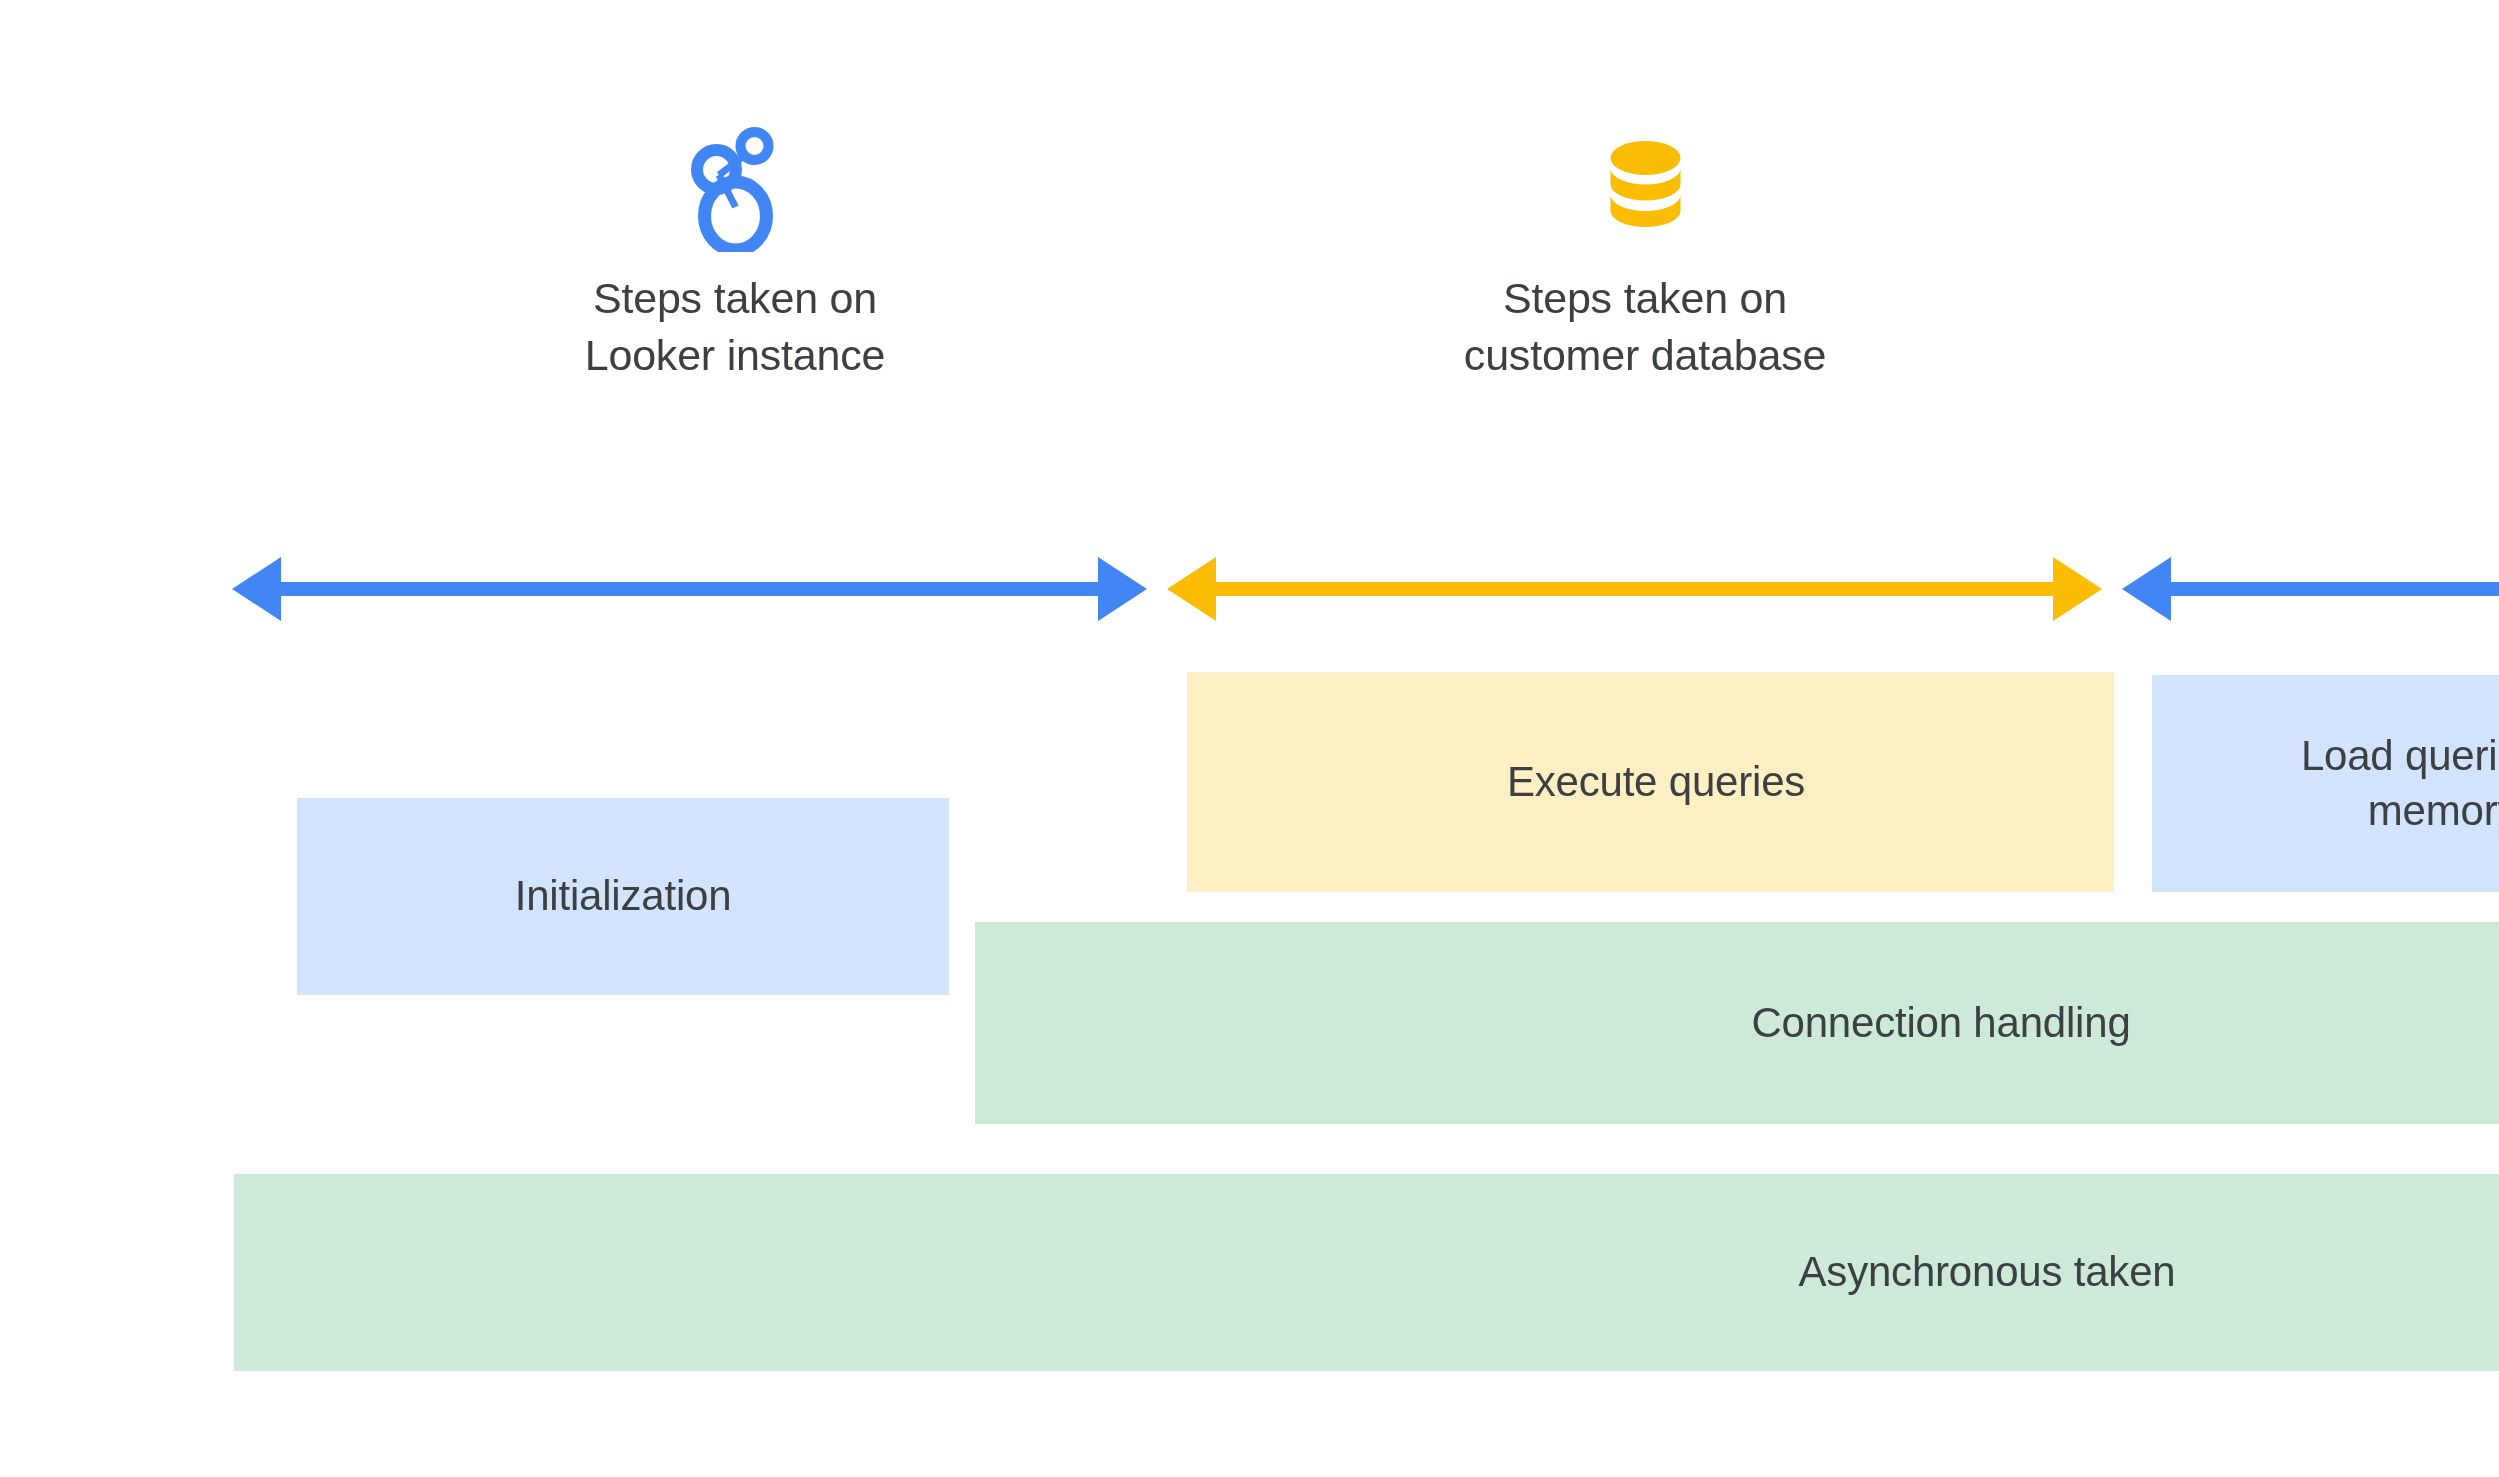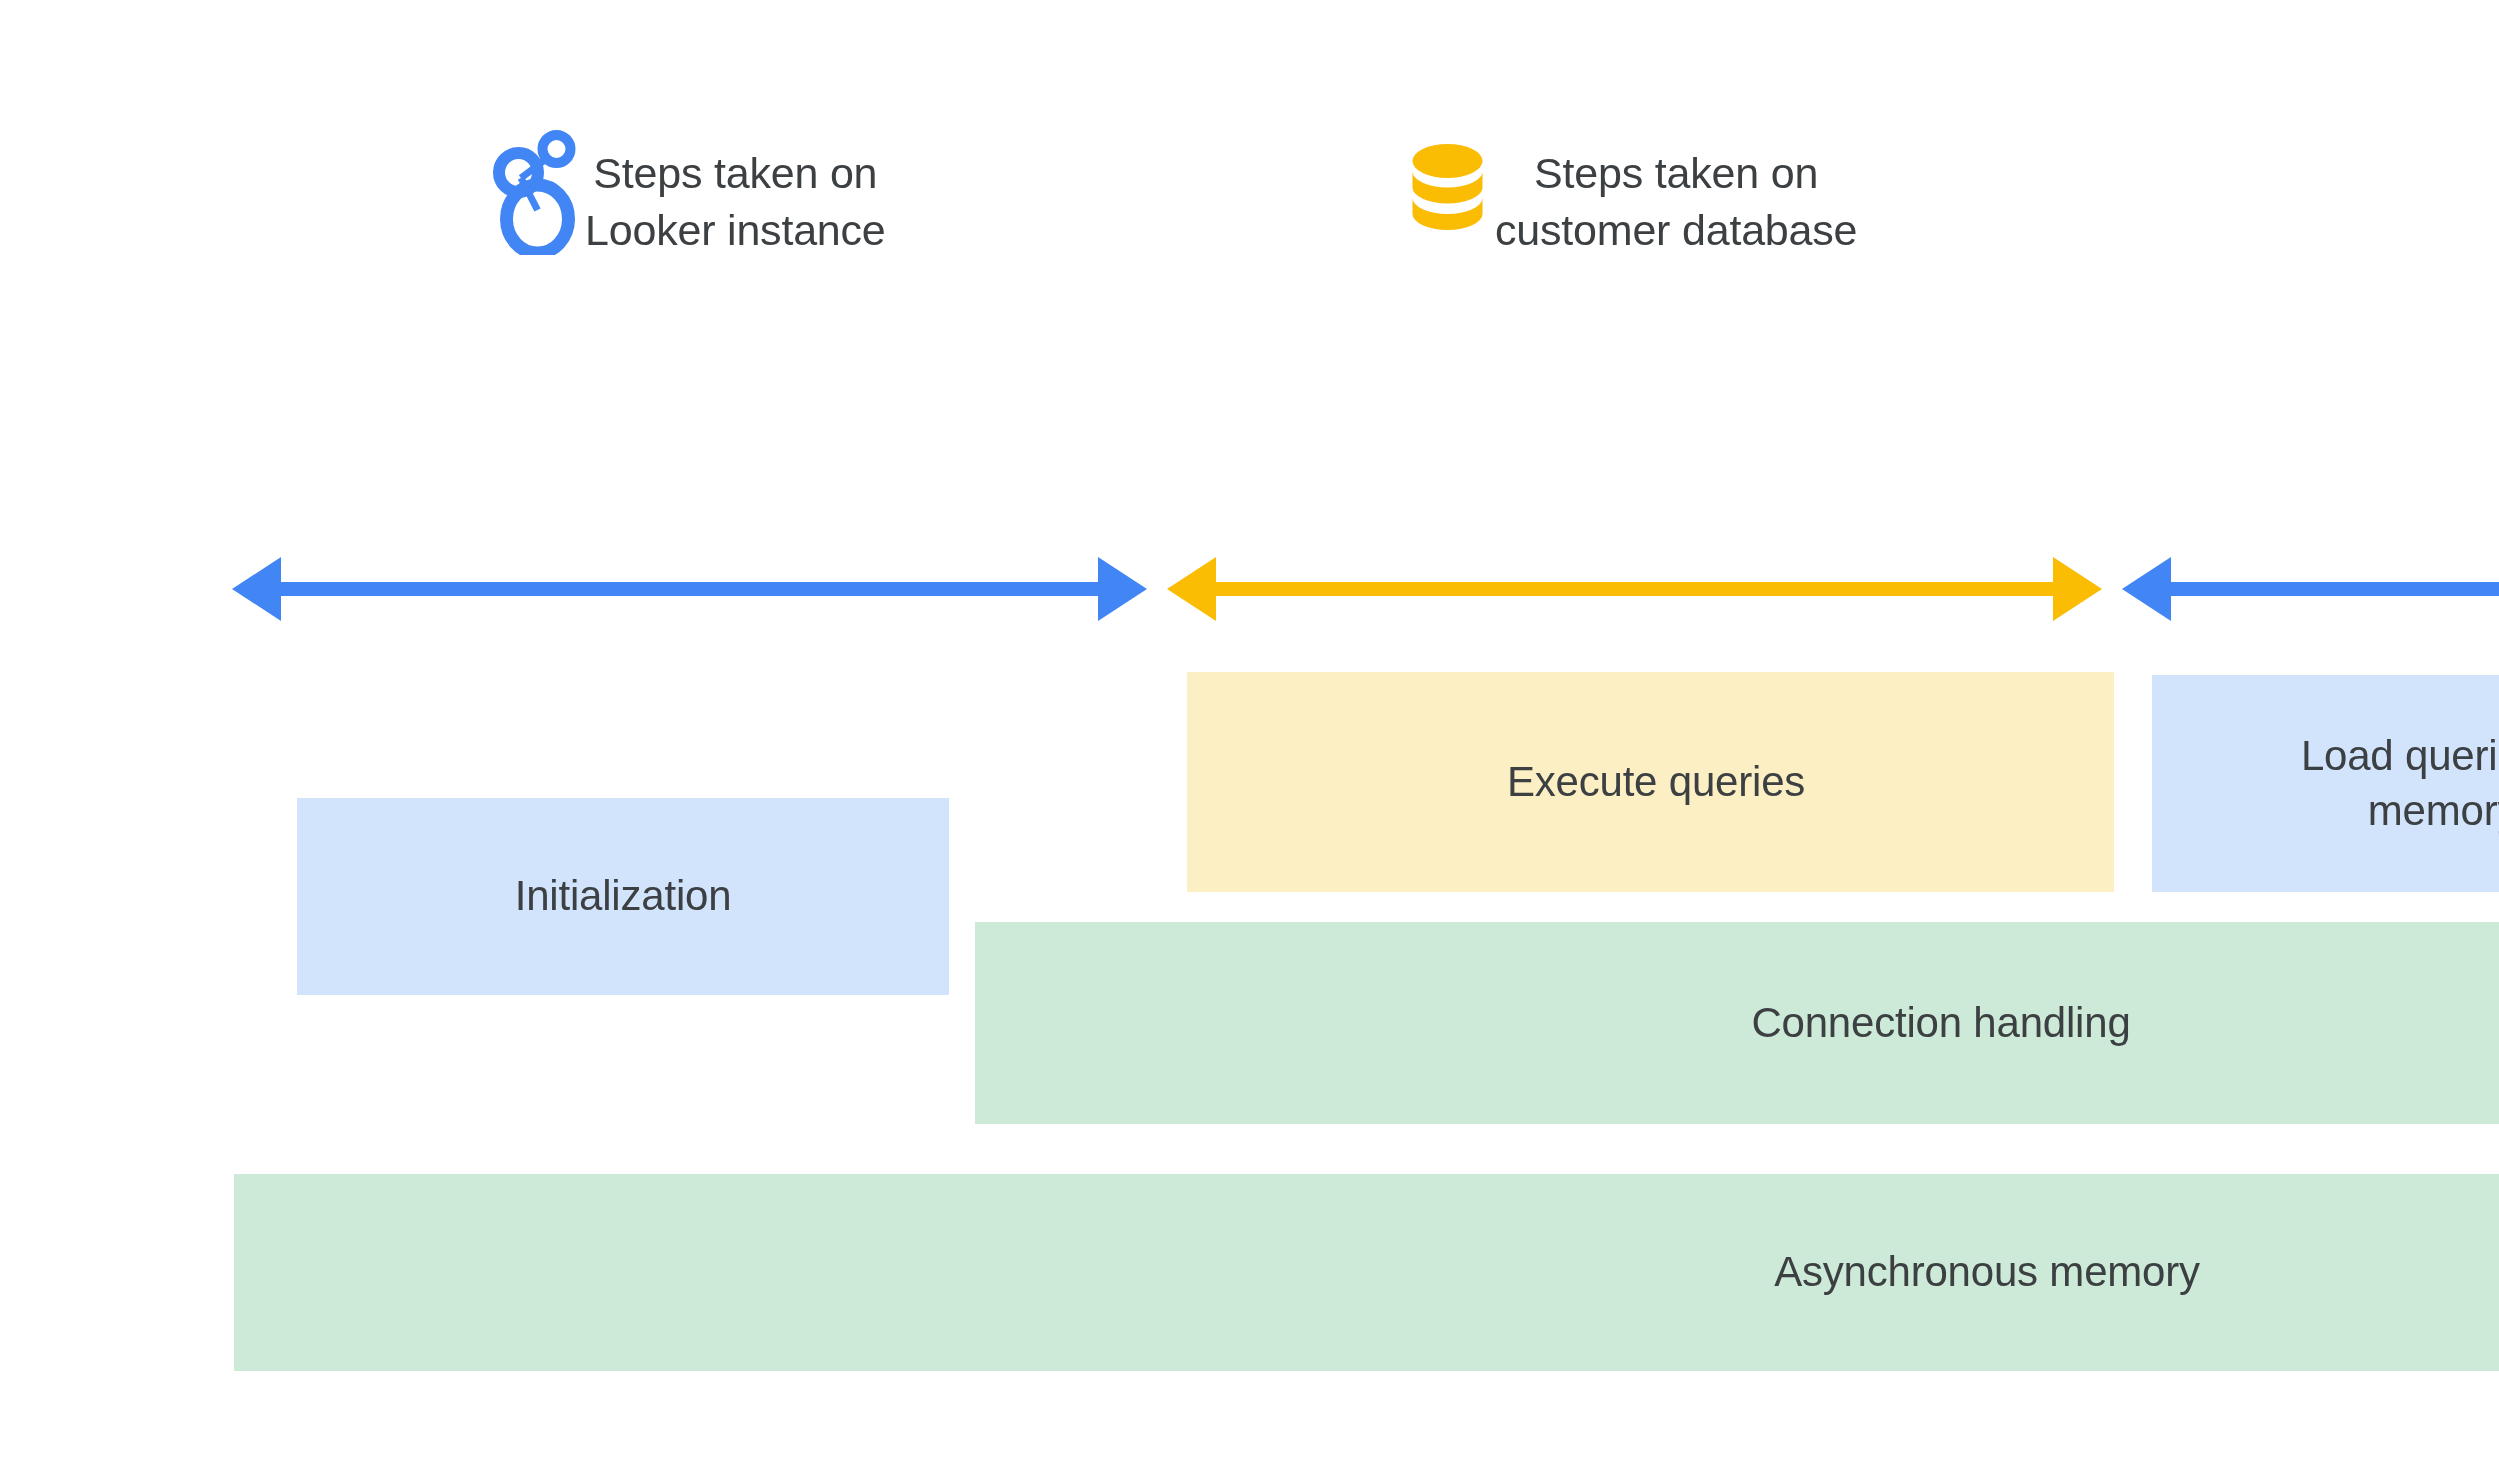--- a/index.html
+++ b/index.html
@@ -15,21 +15,21 @@
     width: 3999px;
     height: 1478px;
     background: #ffffff;
     overflow: hidden;
   }
 
   
   .phase-head {
     position: absolute;
     display: flex;
-    flex-direction: row;
+    flex-direction: column;
     align-items: center;
   }
   .phase-icon {
     display: block;
     line-height: 0;
   }
   .phase-caption {
     margin-top: 18px;
     text-align: center;
     color: #3c4043;
@@ -145,17 +145,17 @@
 
   <div class="pbox blue" style="left:297px; top:798px; width:652px; height:197px;justify-content:center;">
     <span>Initialization</span>
   </div>
 
   <div class="pbox green" style="left:975px; top:922px; width:1932px; height:202px;">
     <span>Connection handling</span>
   </div>
 
   <div class="pbox green" style="left:234px; top:1174px; width:3506px; height:197px;">
-    <span>Asynchronous memory</span>
+    <span>Asynchronous taken</span>
   </div>
 
 </div>
 
 
 </body></html>

